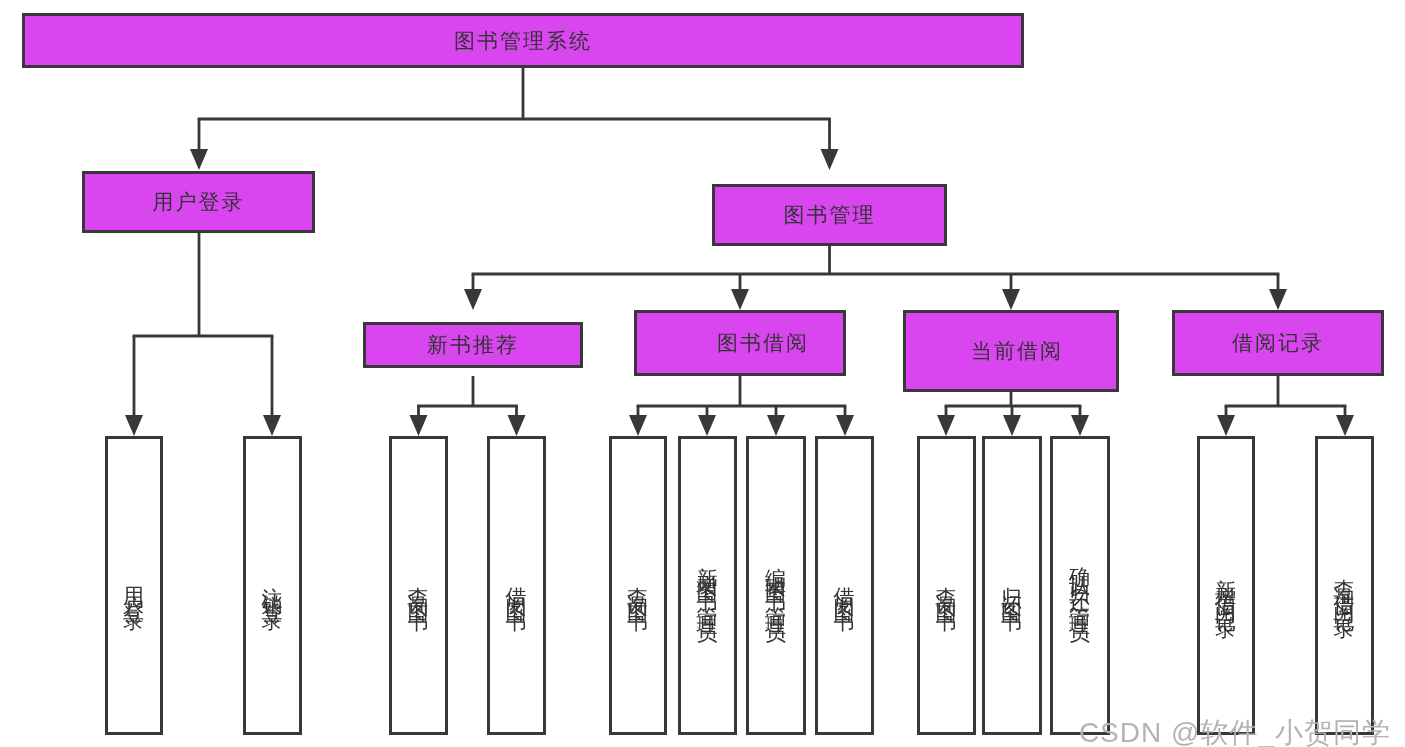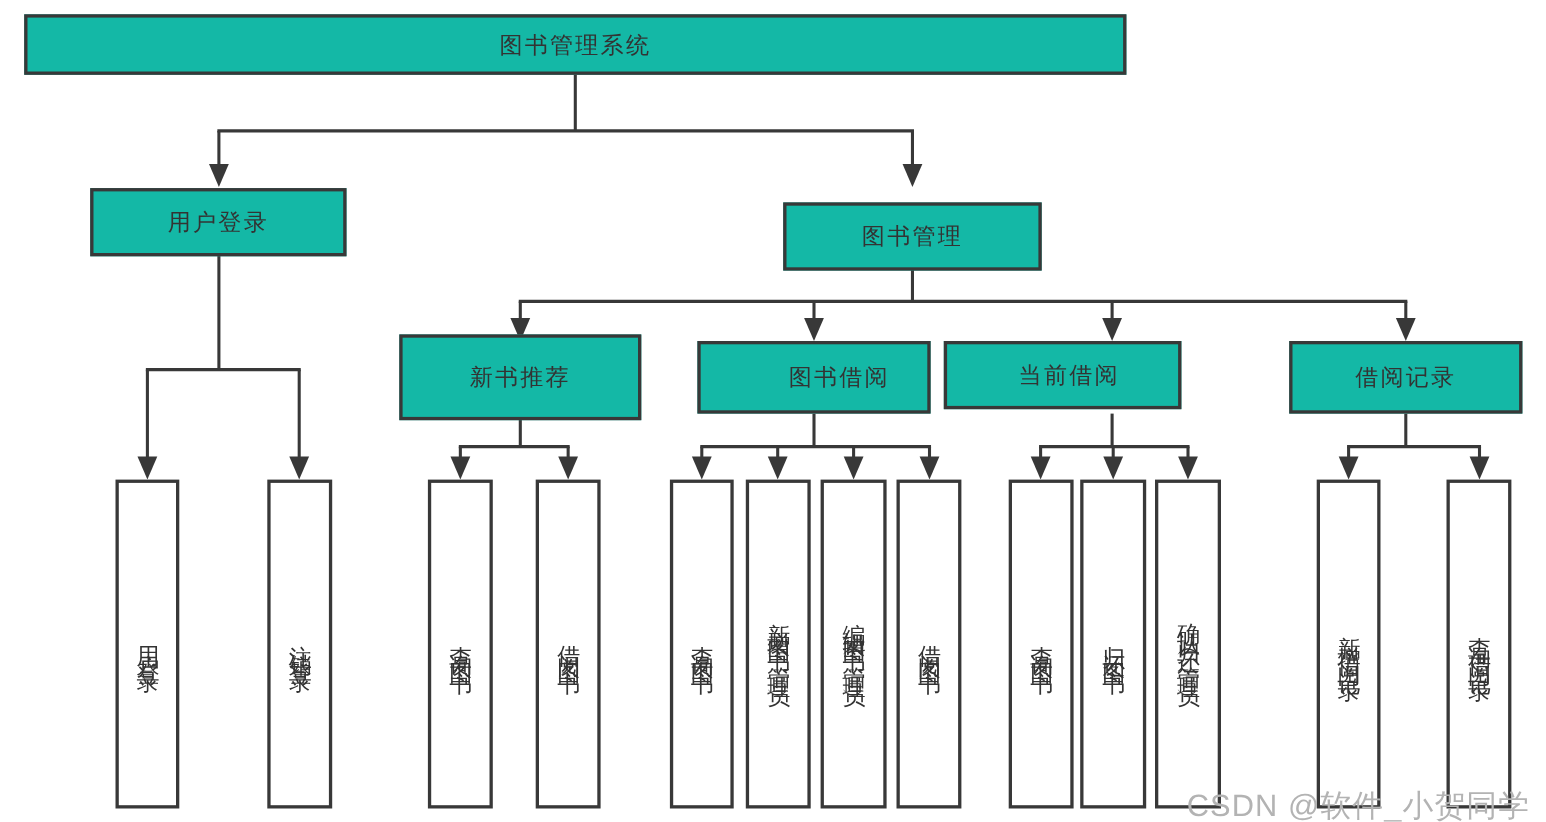--- a/index.html
+++ b/index.html
@@ -8,21 +8,21 @@
     width:1405px;height:747px;
     background:#ffffff;
     font-family:"Liberation Sans","DejaVu Sans",sans-serif;
     overflow:hidden;
   }
   .connectors{position:absolute;left:0;top:0;width:1405px;height:747px;}
   .box{
     position:absolute;
     box-sizing:border-box;
     border:3px solid #383838;
-    background:#14b8a6;
+    background:#d946ef;
     display:flex;align-items:center;justify-content:center;
     color:#333333;
     font-size:21px;
     letter-spacing:2px;
     white-space:nowrap;
   }
   .vbox{
     position:absolute;
     box-sizing:border-box;
     border:3px solid #383838;
@@ -103,23 +103,23 @@
       <polygon points="1217,415 1235,415 1226,436" fill="#383838"></polygon>
       <line x1="1345" y1="406" x2="1345" y2="417" stroke="#383838" stroke-width="2.8"></line>
       <polygon points="1336,415 1354,415 1345,436" fill="#383838"></polygon>
     </svg>
 
   <div class="box" style="left:22px;top:13px;width:1002px;height:55px;">图书管理系统</div>
 
   <div class="box" style="left:82px;top:171px;width:233px;height:62px;">用户登录</div>
   <div class="box" style="left:712px;top:184px;width:235px;height:62px;">图书管理</div>
 
-  <div class="box" style="left:363px;top:304px;width:220px;height:78px;">新书推荐</div>
+  <div class="box" style="left:363px;top:322px;width:220px;height:46px;">新书推荐</div>
   <div class="box" style="left:634px;top:310px;width:212px;height:66px;padding-left:46px;">图书借阅</div>
-  <div class="box" style="left:858px;top:310px;width:216px;height:62px;padding-left:12px;">当前借阅</div>
+  <div class="box" style="left:903px;top:310px;width:216px;height:82px;padding-left:12px;">当前借阅</div>
   <div class="box" style="left:1172px;top:310px;width:212px;height:66px;">借阅记录</div>
 
   <div class="vbox" style="left:105px;top:436px;width:58px;height:299px;">
     <span class="vtext">用户登录</span>
     </div>
   <div class="vbox" style="left:243px;top:436px;width:59px;height:299px;">
     <span class="vtext">注销登录</span>
     </div>
 
   <div class="vbox" style="left:389px;top:436px;width:59px;height:299px;">

